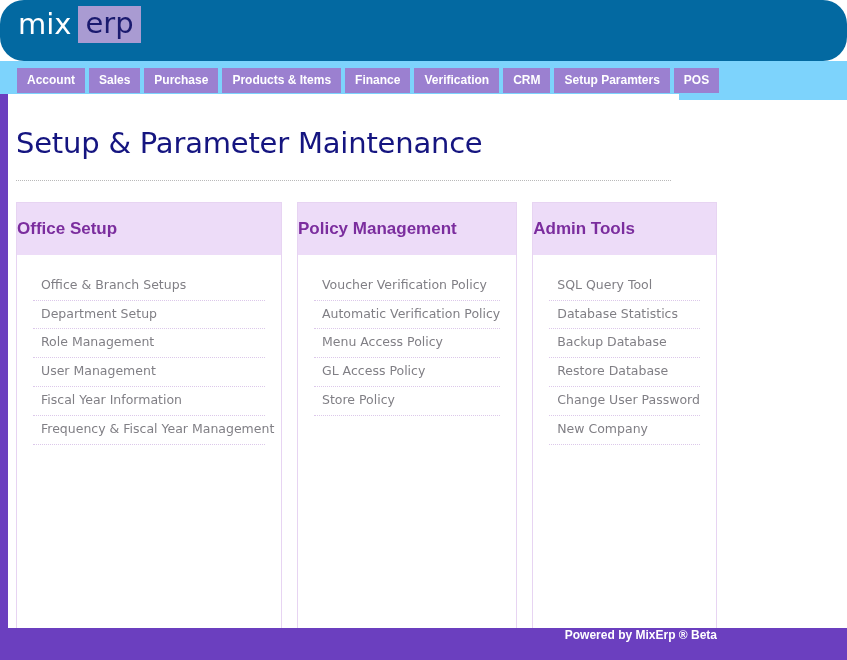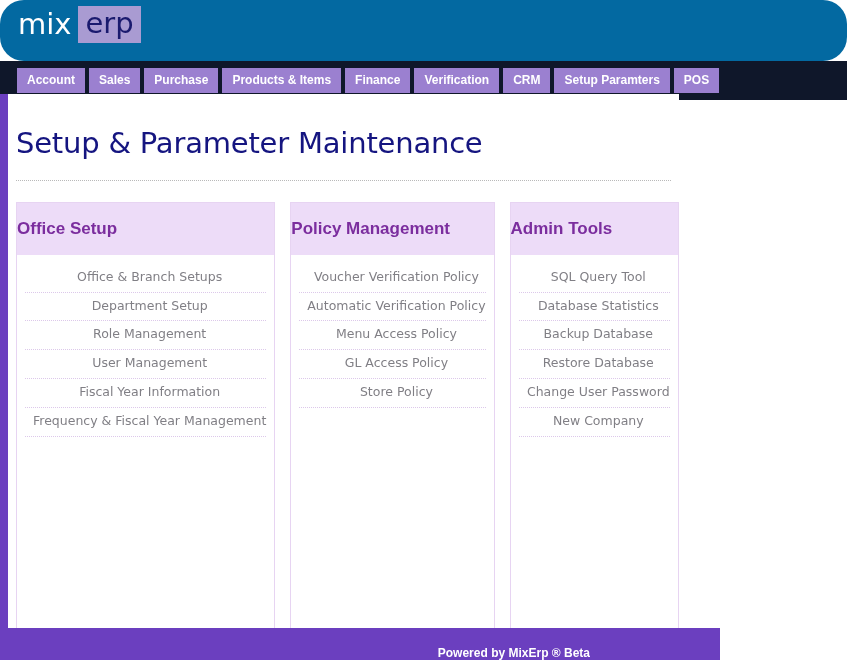--- a/index.html
+++ b/index.html
@@ -45,21 +45,21 @@
     color: #1A1A6E;
     background: #A99BD2;
     padding: 3px 7px 5px 7px;
     font-family: "DejaVu Sans", sans-serif;
     font-size: 29px;
   }
 
   
   #main-nav {
     height: 39px;
-    background: #0f172a;
+    background: #7dd3fc;
     display: flex;
     align-items: center;
     padding-left: 17px;
     gap: 4px;
   }
   .nav-tab {
     background: #9B80D0;
     color: #ffffff;
     font-size: 12px;
     font-weight: bold;
@@ -118,23 +118,22 @@
   }
   .panel-title {
     color: #7B2D9E;
     font-size: 17px;
     font-weight: bold;
     font-family: "Liberation Sans", sans-serif;
     letter-spacing: 0px;
   }
   .panel-list {
     list-style: none;
-    margin: 0;
+    margin: 8px;
     padding: 9px 0 0 0;
-    text-align: center;
   }
   .panel-list li {
     border-bottom: 1px dotted #DCC8EA;
     margin: 0 8px 0 8px;
   }
   .panel-list li a {
     display: block;
     padding: 5px 0 6px 8px;
     color: #807F85;
     font-size: 12.5px;
@@ -143,25 +142,25 @@
     line-height: 1.35;
     cursor: pointer;
     white-space: nowrap;
   }
 
   
   #app-footer {
     position: absolute;
     left: 0;
     top: 628px;
-    width: 720px;
+    width: 847px;
     height: 32px;
     background: #6B3FBF;
     display: flex;
-    align-items: flex-end;
+    align-items: flex-start;
     justify-content: flex-end;
     padding-right: 130px;
   }
   #footer-text {
     color: #ffffff;
     font-size: 12px;
     font-weight: bold;
     font-family: "Liberation Sans", sans-serif;
     letter-spacing: 0px;
   }

